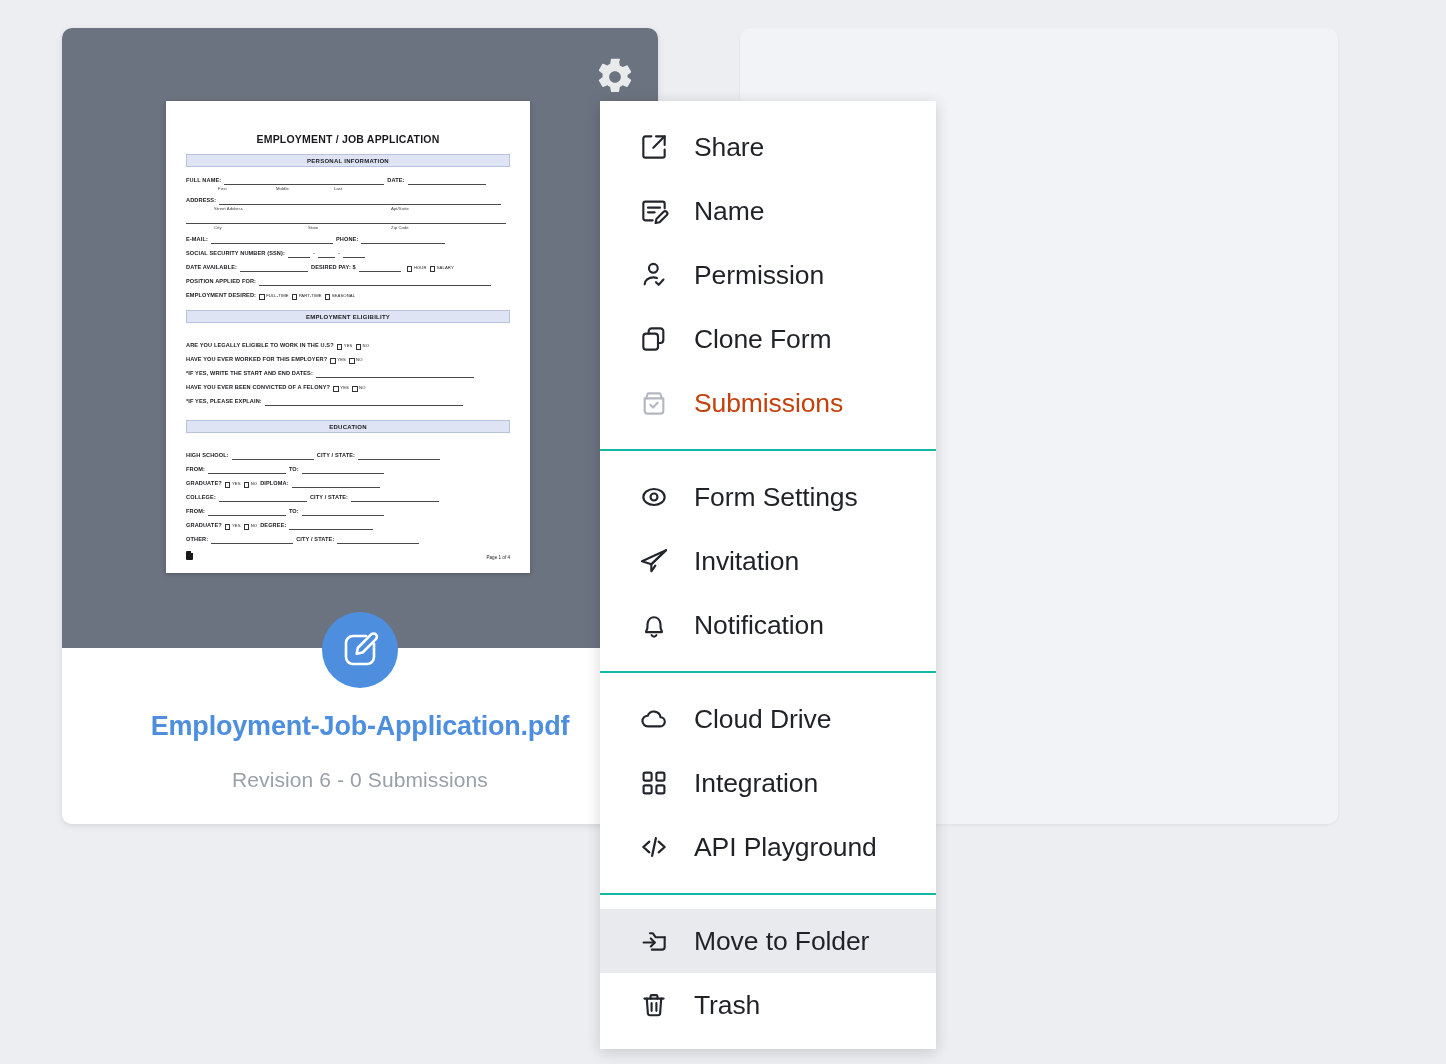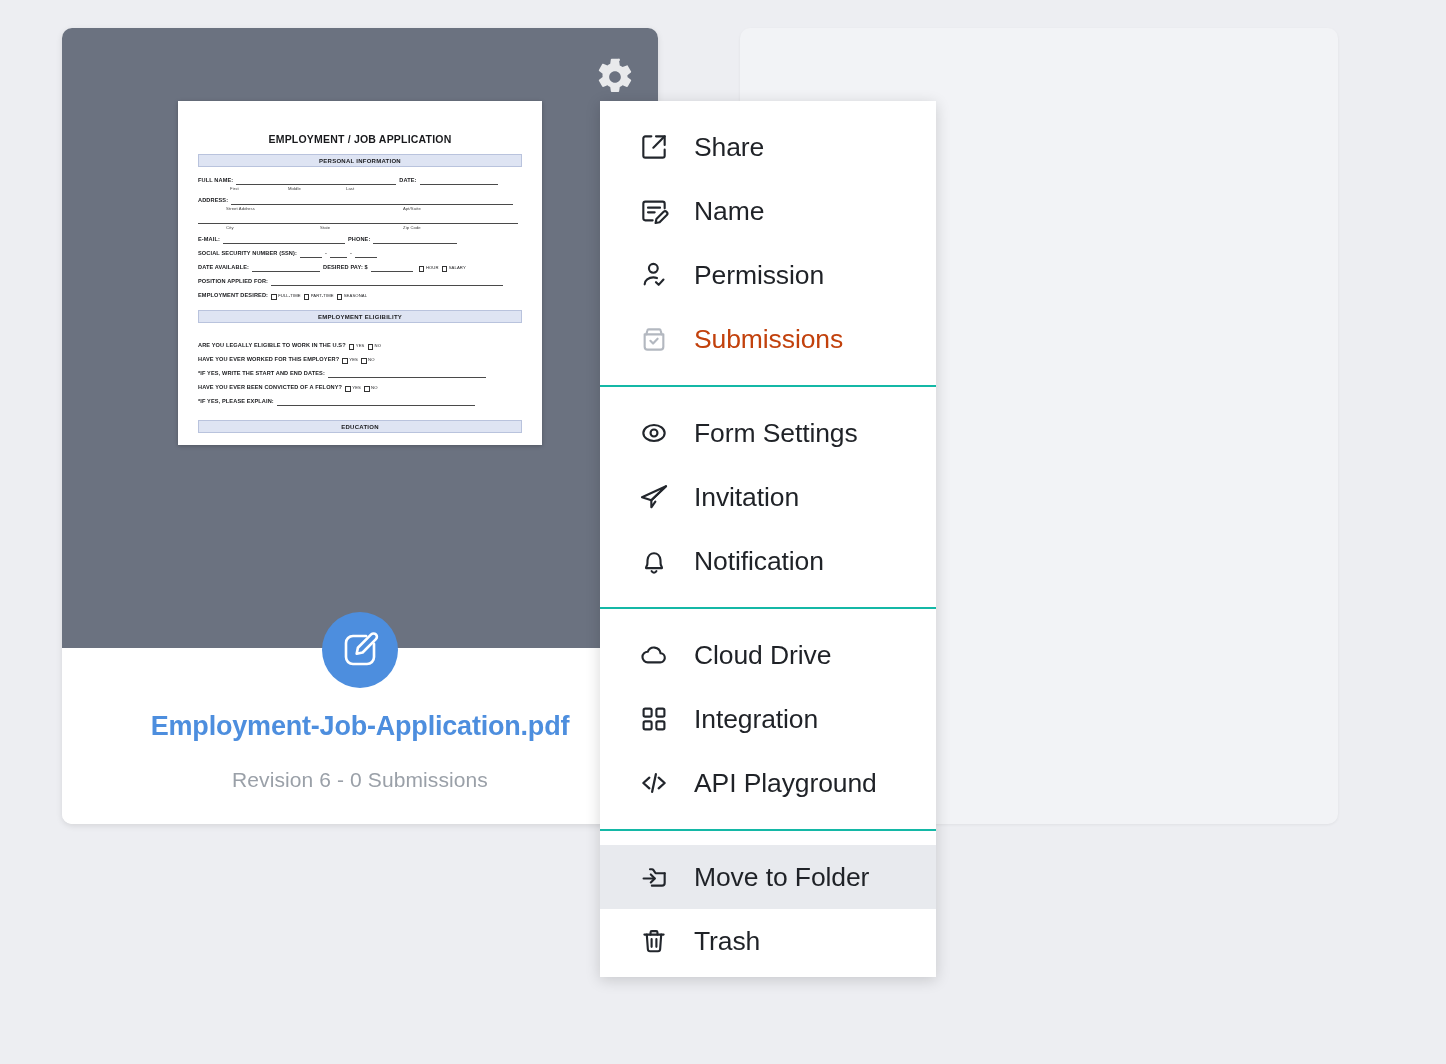--- a/index.html
+++ b/index.html
@@ -55,24 +55,24 @@
     height: 50px;
     display: flex;
     align-items: center;
     justify-content: center;
     cursor: pointer;
   }
 
   
   .pdf-thumb {
     position: absolute;
-    left: 116px;
+    left: 104px;
     top: 73px;
     width: 364px;
-    height: 344px;
+    height: 472px;
     background: #ffffff;
     box-shadow: 0 1px 4px rgba(0,0,0,0.25);
     overflow: hidden;
     padding: 16px 20px 0 20px;
     box-sizing: border-box;
     color: #18191c;
   }
   .pdf-title {
     text-align: center;
     font-weight: bold;
@@ -203,21 +203,21 @@
     top: 101px;
     width: 336px;
     background: #ffffff;
     box-shadow: 0 3px 14px rgba(0,0,0,0.16);
     z-index: 20;
     padding: 14px 0 0 0;
     box-sizing: border-box;
   }
   .menu-group { padding: 0 0 14px 0; }
   .menu-group + .menu-group { border-top: 2px solid #14b8a6; padding-top: 14px; }
-  .menu-group.last { padding-bottom: 4px; }
+  .menu-group.last { padding-bottom: 12px; }
   .menu-item {
     display: flex;
     align-items: center;
     height: 64px;
     padding-left: 38px;
     box-sizing: border-box;
     cursor: pointer;
     color: #1f2227;
   }
   .menu-item.active { background: #e8eaee; }
@@ -462,20 +462,29 @@
       <span class="mi-icon">
         <svg width="32" height="32" viewBox="0 0 24 24" fill="none" stroke="#22262c" stroke-width="1.6" stroke-linecap="round" stroke-linejoin="round">
           <circle cx="11.5" cy="7" r="3.3"></circle>
           <path d="M5 19c0-3 2.9-5.2 6.5-5.2 1 0 1.9.2 2.7.5"></path>
           <path d="M13.5 17.4l2 2 3.6-4"></path>
         </svg>
       </span>
       <span class="mi-label">Permission</span>
     </div>
 
+    <div class="menu-item">
+      <span class="mi-icon">
+        <svg width="32" height="32" viewBox="0 0 24 24" fill="none" stroke="#22262c" stroke-width="1.6" stroke-linecap="round" stroke-linejoin="round">
+          <rect x="4" y="8" width="11" height="12" rx="2.2"></rect>
+          <path d="M8 8V6.2A2.2 2.2 0 0 1 10.2 4h6.6A2.2 2.2 0 0 1 19 6.2v6.6a2.2 2.2 0 0 1-2.2 2.2H15"></path>
+        </svg>
+      </span>
+      <span class="mi-label">Clone Form</span>
+    </div>
 
     <div class="menu-item disabled">
       <span class="mi-icon">
         <svg width="32" height="32" viewBox="0 0 24 24" fill="none" stroke="#b3b8c0" stroke-width="1.6" stroke-linecap="round" stroke-linejoin="round">
           <path d="M5 8.5h14v9.3A2.2 2.2 0 0 1 16.8 20H7.2A2.2 2.2 0 0 1 5 17.8V8.5z"></path>
           <path d="M6.3 8.5 7 5.6A1 1 0 0 1 8 4.8h8a1 1 0 0 1 1 .8l.7 2.9"></path>
           <path d="M9.3 13.4l2 2 3.4-3.6"></path>
         </svg>
       </span>
       <span class="mi-label">Submissions</span>

